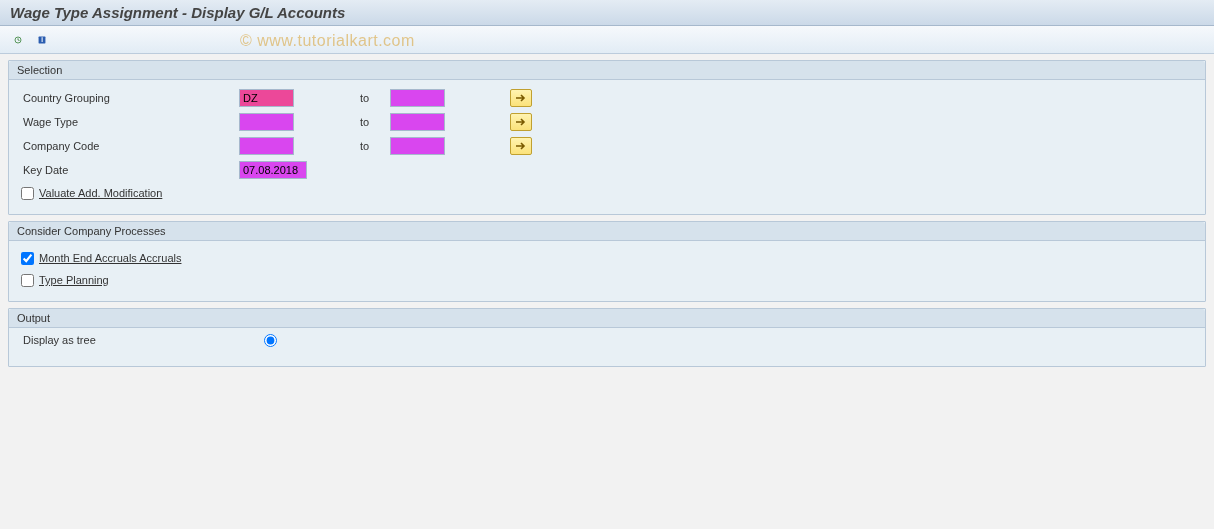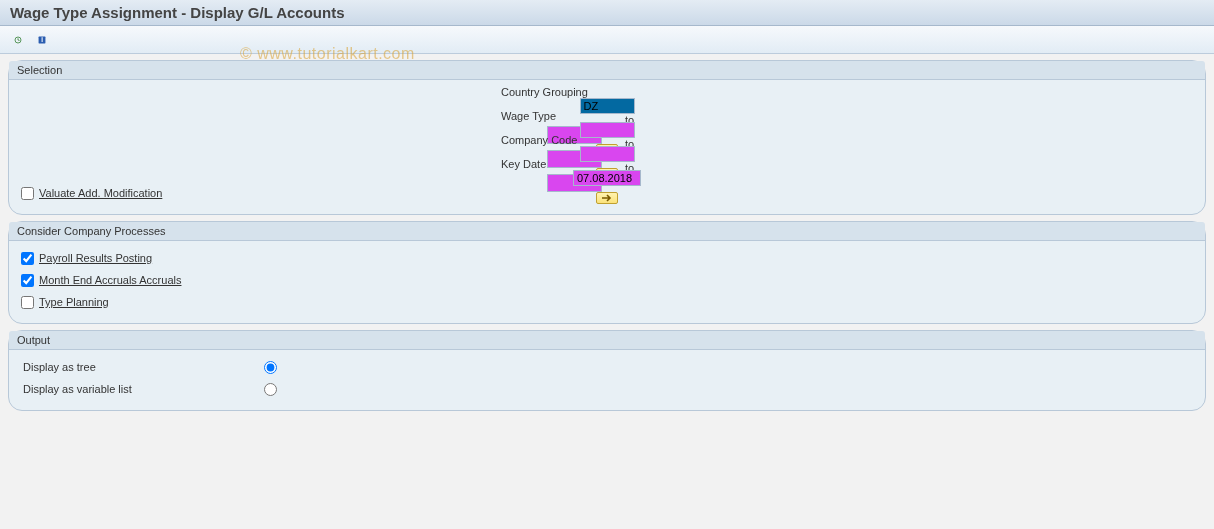--- a/index.html
+++ b/index.html
@@ -10,20 +10,21 @@
       font-size: 11px;
       background: #f2f2f2;
       color: #333;
     }
     .title-bar {
       background: linear-gradient(to bottom, #e4ecf4 0%, #cbd9e8 100%);
       border-bottom: 1px solid #a6b8cc;
       padding: 4px 10px;
       font-size: 15px;
       font-weight: bold;
+      font-style: italic;
       color: #444;
     }
     .toolbar {
       background: linear-gradient(to bottom, #f6f9fc 0%, #e2ecf5 100%);
       border-bottom: 1px solid #bcccdc;
       padding: 4px 8px;
       display: flex;
       align-items: center;
       gap: 4px;
       height: 28px;
@@ -34,51 +35,50 @@
       display: inline-flex;
       align-items: center;
       justify-content: center;
       border: none;
       background: transparent;
       cursor: pointer;
       border-radius: 2px;
     }
     .watermark {
       position: absolute;
-      top: 45px;
+      top: 32px;
       left: 240px;
       color: #d8a030;
       opacity: 0.55;
       font-size: 16px;
       font-family: Arial, sans-serif;
       letter-spacing: 0.5px;
       pointer-events: none;
     }
     .content { padding: 6px 8px; }
     .group {
       background: #e8f0f5;
       border: 1px solid #b8c8d8;
-      border-radius: 14px;
+      border-radius: 1px;
       margin-bottom: 6px;
       position: relative;
     }
     .group-title {
       background: #d6e2ec;
       border-bottom: 1px solid #b8c8d8;
       padding: 3px 8px;
       font-size: 11px;
       color: #333;
       border-radius: 3px 3px 0 0;
     }
     .group-body { padding: 6px 10px 10px 10px; }
     .row {
       display: flex;
       align-items: center;
       height: 24px;
-      flex-direction: column;
     }
     .row-label {
       width: 220px;
       padding-left: 4px;
       color: #333;
     }
     .input {
       height: 18px;
       border: 1px solid #a6b8cc;
       background: #d946ef;
@@ -116,21 +116,20 @@
       text-decoration: underline;
     }
     .check-row input[type="checkbox"],
     .radio-row input[type="radio"] {
       width: 13px;
       height: 13px;
       margin: 0;
     }
     .radio-row {
       display: flex;
-      align-items: center;
       height: 22px;
     }
     .radio-row .row-label { width: 245px; }
     svg { display: block; }
   </style>
 </head>
 <body>
 
 <div class="title-bar">
   <span>Wage Type Assignment - Display G/L Accounts</span>
@@ -155,21 +154,21 @@
 <div class="watermark">© www.tutorialkart.com</div>
 
 <div class="content">
 
   <div class="group">
     <div class="group-title">Selection</div>
     <div class="group-body">
 
       <div class="row">
         <span class="row-label">Country Grouping</span>
-        <input class="input w-from" style="background: #0369a1;" type="text" value="DZ">
+        <input class="input w-from" style="background: #ec4899;" type="text" value="DZ">
         <span class="to-label">to</span>
         <span class="to-cell"><input class="input w-to" type="text" value="" style=""></span>
         <button class="arrow-btn">
           <svg width="12" height="10" viewBox="0 0 12 10">
               <path d="M1 5 H9 M6 2 L9 5 L6 8" stroke="#7a5a00" stroke-width="1.6" fill="none"></path>
             </svg>
         </button>
       </div>
 
       <div class="row">
@@ -207,40 +206,32 @@
       </div>
 
     </div>
   </div>
 
   <div class="group">
     <div class="group-title">Consider Company Processes</div>
     <div class="group-body">
       <div class="check-row">
         <input type="checkbox" checked="" style="">
-        <span>Payroll Results Posting</span>
-      </div>
-      <div class="check-row">
-        <input type="checkbox" checked="" style="">
         <span>Month End Accruals Accruals</span>
       </div>
       <div class="check-row">
         <input type="checkbox" style="">
         <span>Type Planning</span>
       </div>
     </div>
   </div>
 
   <div class="group">
     <div class="group-title">Output</div>
     <div class="group-body">
       <div class="radio-row">
         <span class="row-label">Display as tree</span>
         <input type="radio" name="output" checked="" style="">
       </div>
-      <div class="radio-row">
-        <span class="row-label">Display as variable list</span>
-        <input type="radio" name="output" style="">
-      </div>
     </div>
   </div>
 
 </div>
 
 </body></html>

